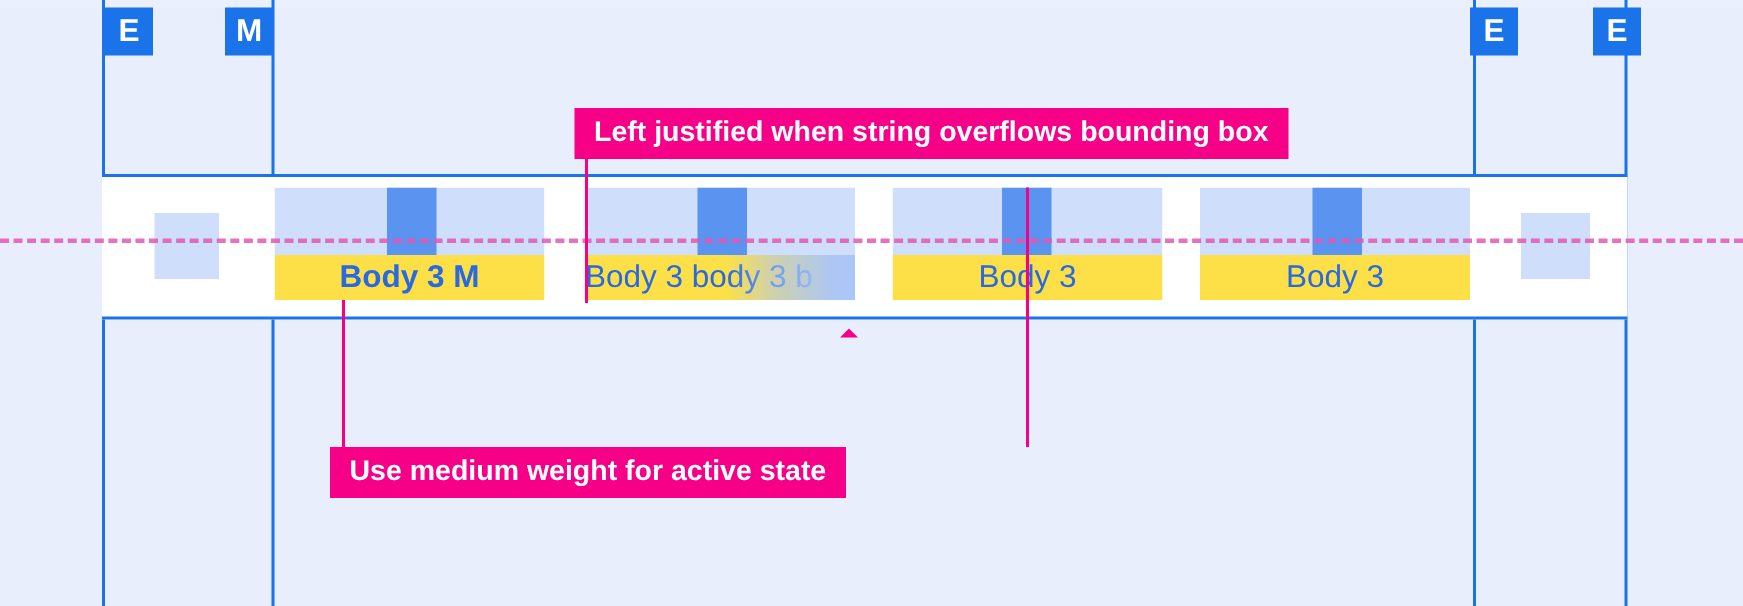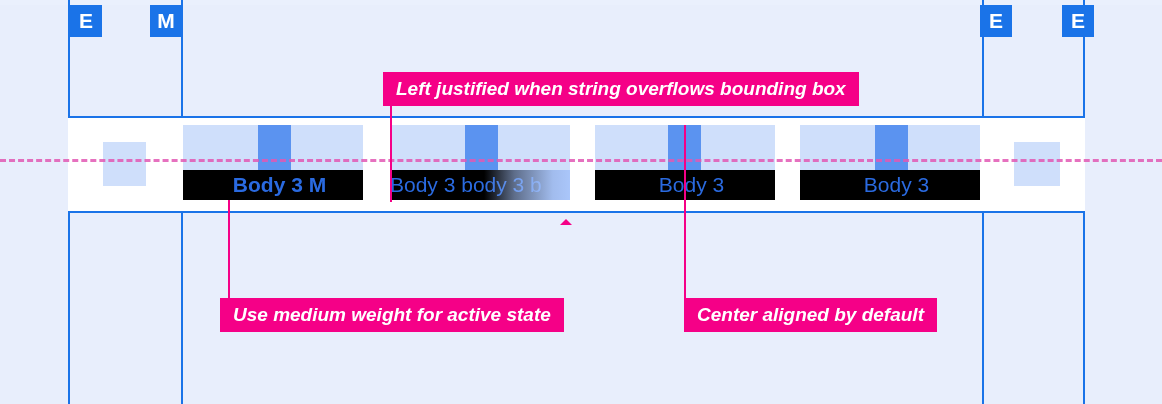--- a/index.html
+++ b/index.html
@@ -90,23 +90,22 @@
     top: 0;
     width: 33px;
     height: 45px;
     background: #5b93f0;
   }
   .tab-label-band {
     position: absolute;
     left: 0; top: 45px;
     width: 100%;
     height: 30px;
-    background: #000000;
+    background: #fde047;
     overflow: hidden;
-    padding-left: 13px;
   }
   .tab-label {
     position: absolute;
     top: 0;
     left: 0;
     width: 100%;
     height: 30px;
     line-height: 30px;
     font-size: 21px;
     color: #2a6ae0;
@@ -148,21 +147,20 @@
     position: absolute;
     background: #f50087;
     color: #ffffff;
     font-size: 19px;
     font-weight: bold;
     line-height: 34px;
     height: 34px;
     padding: 0 13px;
     white-space: nowrap;
     box-sizing: border-box;
-    font-style: italic;
   }
   .connector {
     position: absolute;
     width: 2px;
     background: #f50087;
   }
   .pointer-tri {
     position: absolute;
     width: 0; height: 0;
     border-left: 6px solid transparent;
@@ -229,15 +227,14 @@
 
   <div class="connector" style="left:390px;top:106px;height:96px"></div>
   <div class="callout" style="left:383px;top:72px">Left justified when string overflows bounding box</div>
 
   <div class="pointer-tri" style="left:560px;top:219px"></div>
 
   <div class="connector" style="left:228px;top:200px;height:98px"></div>
   <div class="callout" style="left:220px;top:298px">Use medium weight for active state</div>
 
   <div class="connector" style="left:684px;top:125px;height:173px"></div>
-  <div class="callout" style="left:684px;top:298px">Center aligned by default</div>
 
 </div>
 
 </body></html>

